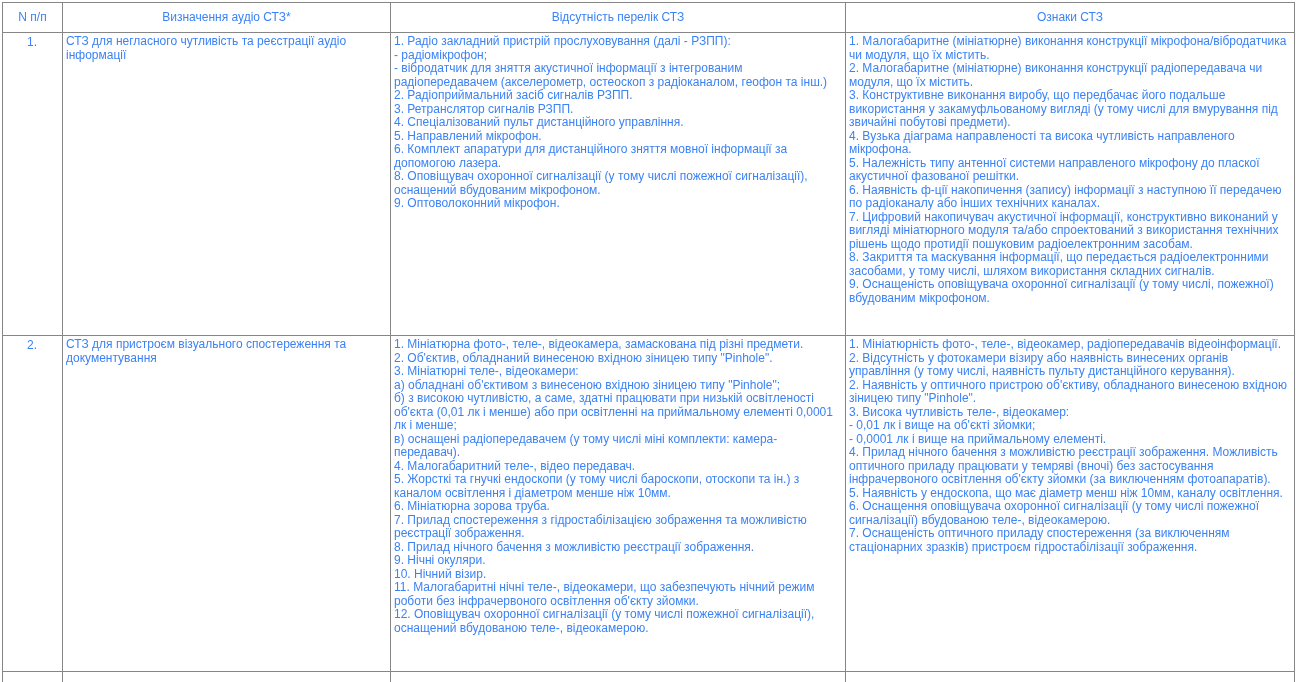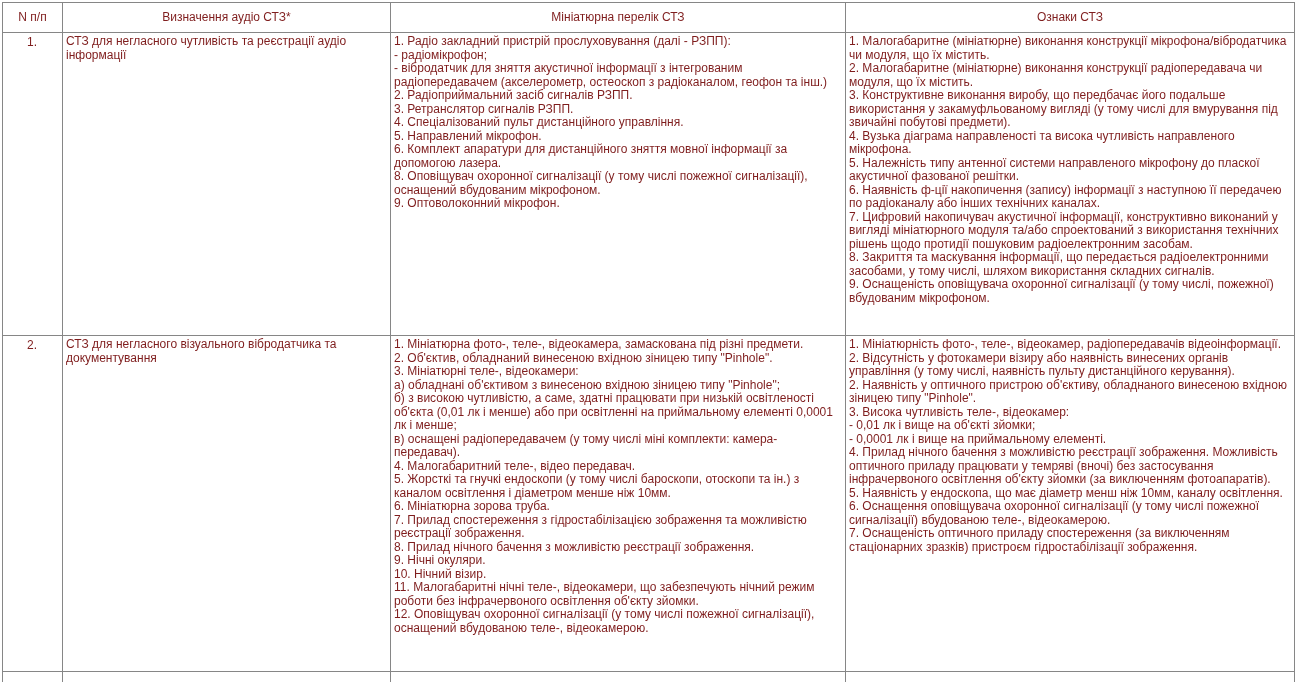--- a/index.html
+++ b/index.html
@@ -15,21 +15,21 @@
   }
   col.c1 { width: 60px; }
   col.c2 { width: 328px; }
   col.c3 { width: 455px; }
   col.c4 { width: 449px; }
   th, td {
     border: 1px solid #868686;
     font-family: "Liberation Sans", sans-serif;
     font-size: 12px;
     line-height: 13.5px;
-    color: #7f1d1d;
+    color: #3b82f6;
     box-sizing: border-box;
   }
   th {
     height: 30px;
     font-weight: normal;
     text-align: center;
     vertical-align: middle;
     padding: 2px 3px;
   }
   td {
@@ -51,21 +51,21 @@
     <colgroup>
       <col class="c1">
         <col class="c2">
         <col class="c3">
         <col class="c4">
     </colgroup>
     <thead>
       <tr>
         <th>N п/п</th>
         <th>Визначення аудіо СТЗ*</th>
-        <th>Мініатюрна перелік СТЗ</th>
+        <th>Відсутність перелік СТЗ</th>
         <th>Ознаки СТЗ</th>
       </tr>
     </thead>
     <tbody>
       <tr class="row1">
         <td class="num">1.</td>
         <td class="def">СТЗ для негласного чутливість та реєстрації аудіо інформації</td>
         <td class="lst">1. Радіо закладний пристрій прослуховування (далі - РЗПП):
 - радіомікрофон;
 - вібродатчик для зняття акустичної інформації з інтегрованим радіопередавачем (акселерометр, остеоскоп з радіоканалом, геофон та інш.)
@@ -81,21 +81,21 @@
 3. Конструктивне виконання виробу, що передбачає його подальше використання у закамуфльованому вигляді (у тому числі для вмурування під звичайні побутові предмети).
 4. Вузька діаграма направленості та висока чутливість направленого мікрофона.
 5. Належність типу антенної системи направленого мікрофону до пласкої акустичної фазованої решітки.
 6. Наявність ф-ції накопичення (запису) інформації з наступною її передачею по радіоканалу або інших технічних каналах.
 7. Цифровий накопичувач акустичної інформації, конструктивно виконаний у вигляді мініатюрного модуля та/або спроектований з використання технічних рішень щодо протидії пошуковим радіоелектронним засобам.
 8. Закриття та маскування інформації, що передається радіоелектронними засобами, у тому числі, шляхом використання складних сигналів.
 9. Оснащеність оповіщувача охоронної сигналізації (у тому числі, пожежної) вбудованим мікрофоном.</td>
       </tr>
       <tr class="row2">
         <td class="num">2.</td>
-        <td class="def">СТЗ для негласного візуального вібродатчика та документування</td>
+        <td class="def">СТЗ для пристроєм візуального спостереження та документування</td>
         <td class="lst">1. Мініатюрна фото-, теле-, відеокамера, замаскована під різні предмети.
 2. Об'єктив, обладнаний винесеною вхідною зіницею типу "Pinhole".
 3. Мініатюрні теле-, відеокамери:
 а) обладнані об'єктивом з винесеною вхідною зіницею типу "Pinhole";
 б) з високою чутливістю, а саме, здатні працювати при низькій освітленості об'єкта (0,01 лк і менше) або при освітленні на приймальному елементі 0,0001 лк і менше;
 в) оснащені радіопередавачем (у тому числі міні комплекти: камера-передавач).
 4. Малогабаритний теле-, відео передавач.
 5. Жорсткі та гнучкі ендоскопи (у тому числі бароскопи, отоскопи та ін.) з каналом освітлення і діаметром менше ніж 10мм.
 6. Мініатюрна зорова труба.
 7. Прилад спостереження з гідростабілізацією зображення та можливістю реєстрації зображення.

